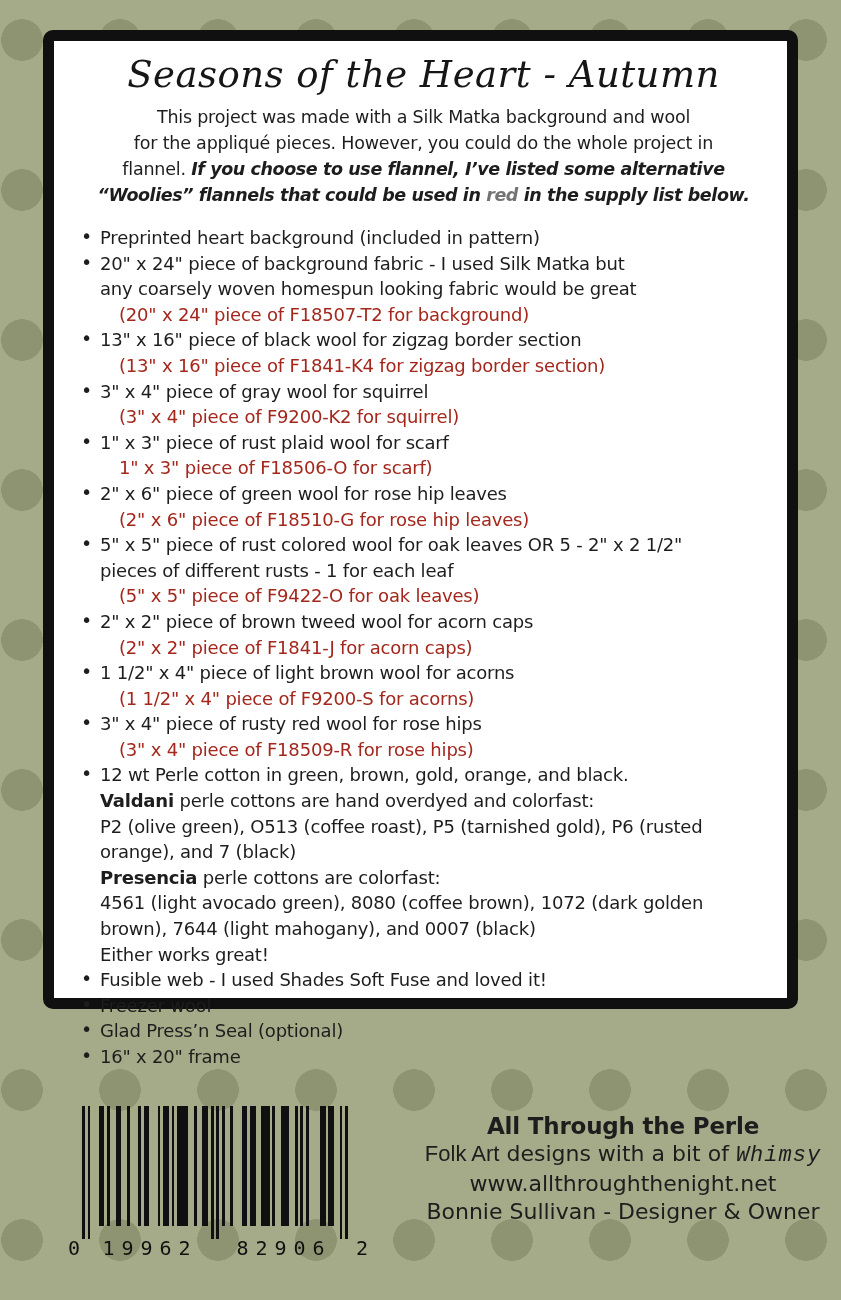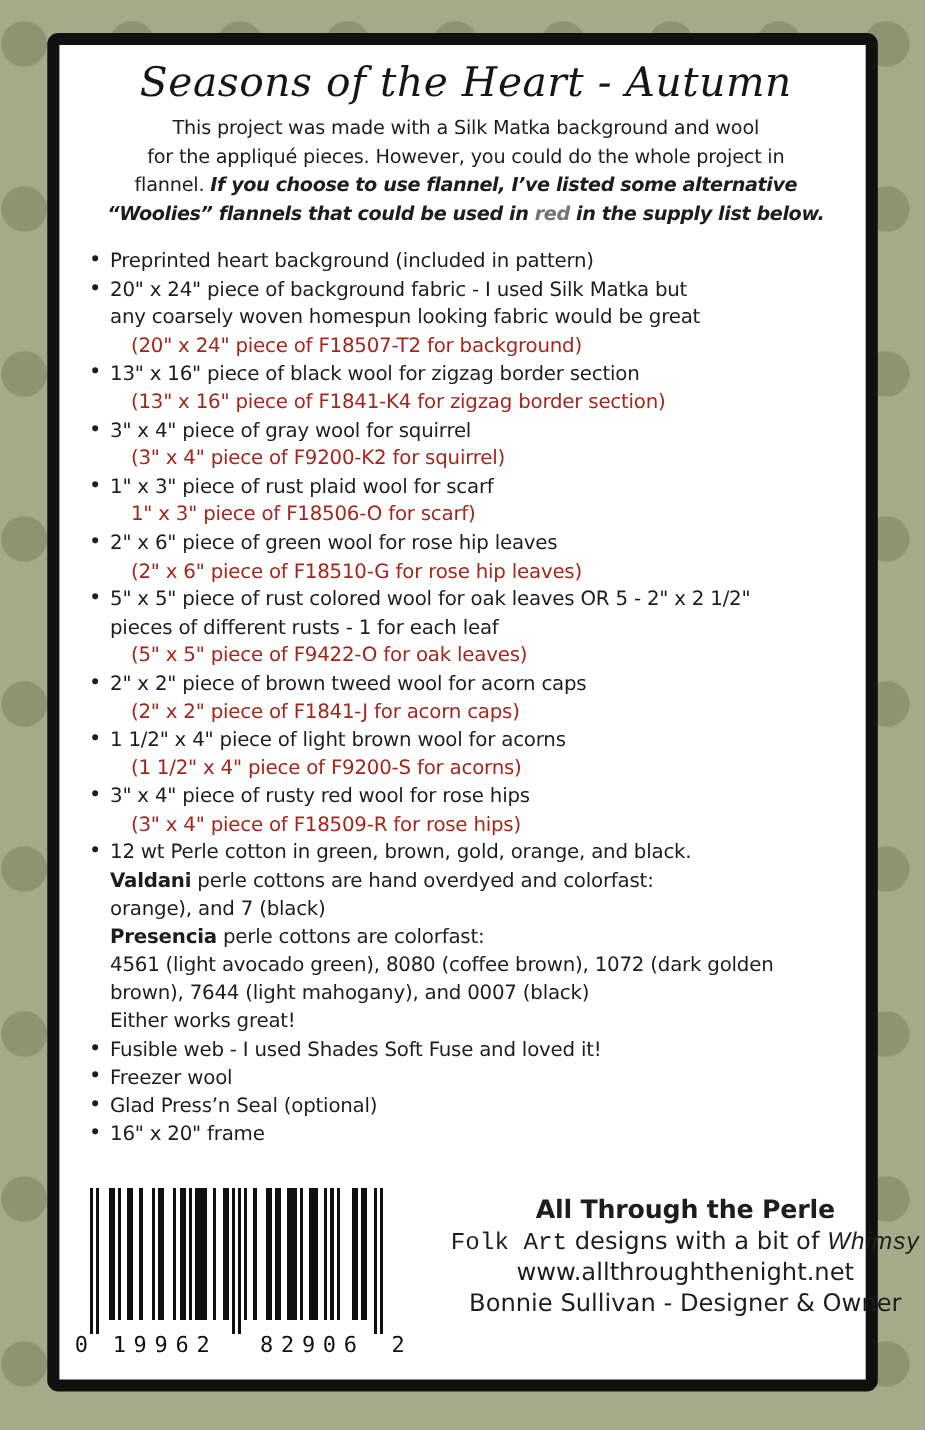--- a/index.html
+++ b/index.html
@@ -7,21 +7,21 @@
     width:841px;height:1300px;
     font-family:"DejaVu Sans",sans-serif;
     position:relative;overflow:hidden;
     background-color:#a5ab89;
     background-image:radial-gradient(circle 21px at center, #8e9472 98%, transparent 100%);
     background-size:98px 150px;
     background-position:-27px -35px;
   }
   .card{
     position:absolute;left:43px;top:30px;
-    width:755px;height:1235px;
+    width:755px;height:979px;
     box-sizing:border-box;
     background:#ffffff;
     border:11px solid #101010;
     border-radius:10px;
     padding:8px 18px 0 24px;
     color:#1d1d1d;
   }
   .title{
     margin:4px 0 2px 0;
     text-align:center;
@@ -66,22 +66,22 @@
   .brand{
     flex:0 0 auto;
     width:430px;
     margin-left:22px;
     padding-top:8px;
     text-align:center;
     font-size:22px;
     line-height:28px;
   }
   .brand-name{font-weight:bold;font-size:23px;letter-spacing:-0.2px;}
-  .folk{font-family:Liberation Mono, monospace;font-weight:400;}
-  .whimsy{font-family:Liberation Sans, sans-serif;font-style:italic;letter-spacing:1px;}
+  .folk{font-family:Liberation Sans, sans-serif;font-weight:400;}
+  .whimsy{font-family:Liberation Mono, monospace;font-style:italic;letter-spacing:1px;}
   svg text{font-family:"DejaVu Sans Mono",monospace;fill:#101010;}
 </style>
 </head>
 <body>
 
 <div class="card">
 
   <h1 class="title">Seasons of the Heart - Autumn</h1>
 
   <p class="intro">
@@ -129,20 +129,21 @@
         <div class="s-line">1 1/2" x 4" piece of light brown wool for acorns</div>
         <div class="s-line red">(1 1/2" x 4" piece of F9200-S for acorns)</div>
       </li>
       <li>
         <div class="s-line">3" x 4" piece of rusty red wool for rose hips</div>
         <div class="s-line red">(3" x 4" piece of F18509-R for rose hips)</div>
       </li>
       <li>
         <div class="s-line">12 wt Perle cotton in green, brown, gold, orange, and black.</div>
         <div class="s-line"><b>Valdani</b> perle cottons are hand overdyed and colorfast:</div>
+        <div class="s-line">P2 (olive green), O513 (coffee roast), P5 (tarnished gold), P6 (rusted</div>
         <div class="s-line">orange), and 7 (black)</div>
         <div class="s-line"><b>Presencia</b> perle cottons are colorfast:</div>
         <div class="s-line">4561 (light avocado green), 8080 (coffee brown), 1072 (dark golden</div>
         <div class="s-line">brown), 7644 (light mahogany), and 0007 (black)</div>
         <div class="s-line">Either works great!</div>
       </li>
       <li>
         <div class="s-line">Fusible web - I used Shades Soft Fuse and loved it!</div>
       </li>
       <li>

